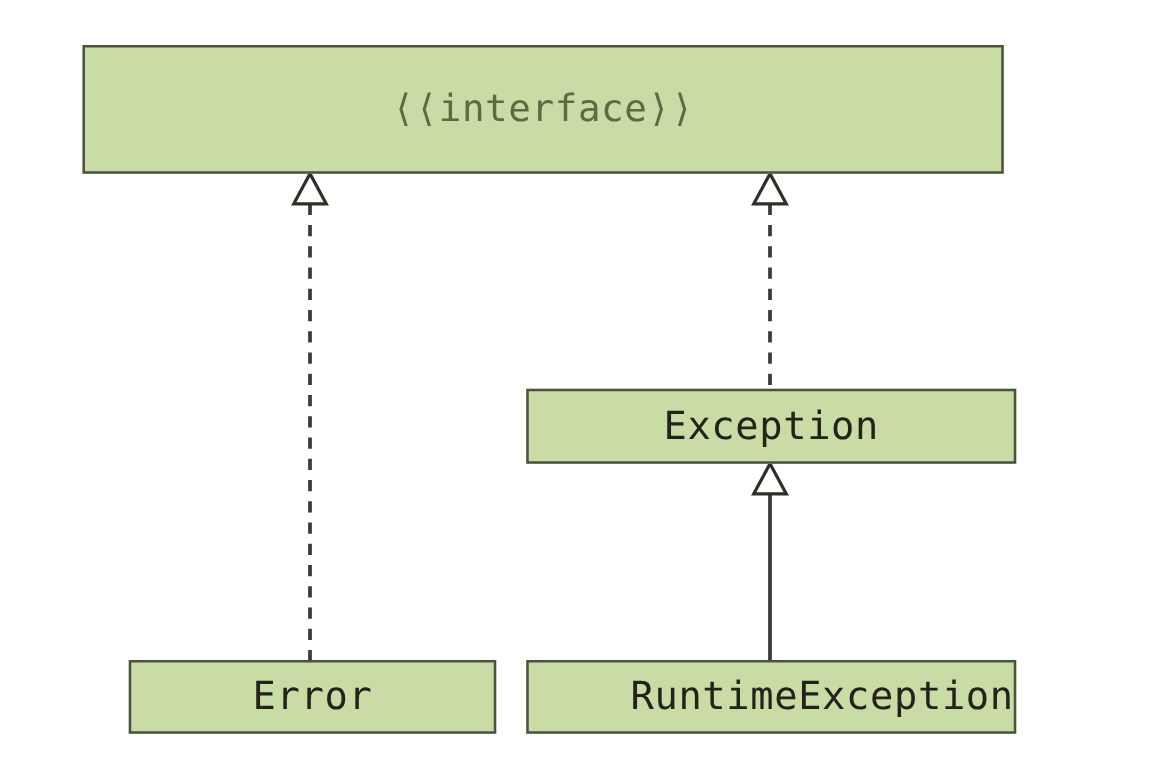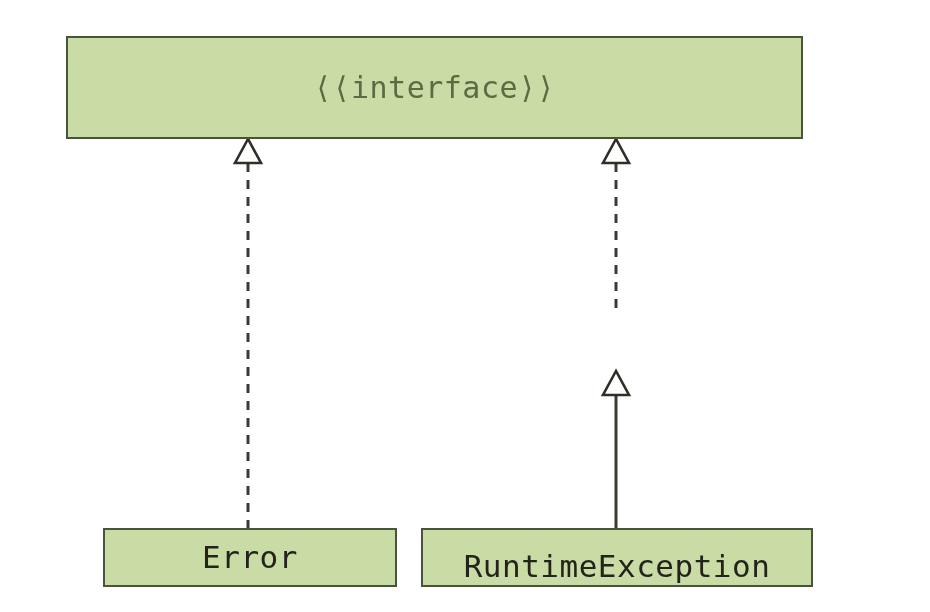--- a/index.html
+++ b/index.html
@@ -25,21 +25,21 @@
     width: 930px;
     height: 612px;
     pointer-events: none;
   }
   .uml-box {
     position: absolute;
     box-sizing: border-box;
     background: #c9dca6;
     border: 2px solid #4a5240;
     display: flex;
-    flex-direction: column;
+    flex-direction: row;
     align-items: center;
     justify-content: center;
     z-index: 2;
   }
   .box-stereotype {
     font-family: "DejaVu Sans Mono", monospace;
     font-size: 30px;
     line-height: 1.18;
     color: #5d6b43;
     letter-spacing: 0.5px;
@@ -100,20 +100,23 @@
     <g>
       <line x1="616" y1="395" x2="616" y2="528" stroke="#3c3c34" stroke-width="3" stroke-linecap="butt"></line>
       <polygon points="616,371 603,395 629,395" fill="#ffffff" stroke="#2f2f28" stroke-width="2.6" stroke-linejoin="miter"></polygon>
     </g>
   </svg>
 
   <div class="uml-box" id="box-throwable">
     <div class="box-stereotype">⟨⟨interface⟩⟩</div>
   </div>
 
+  <div class="uml-box" id="box-exception">
+    <div class="box-name">Exception</div>
+  </div>
 
   <div class="uml-box" id="box-error">
     <div class="box-name">Error</div>
   </div>
 
   <div class="uml-box" id="box-runtimeexception">
     <div class="box-name">RuntimeException</div>
   </div>
 
 </div>

